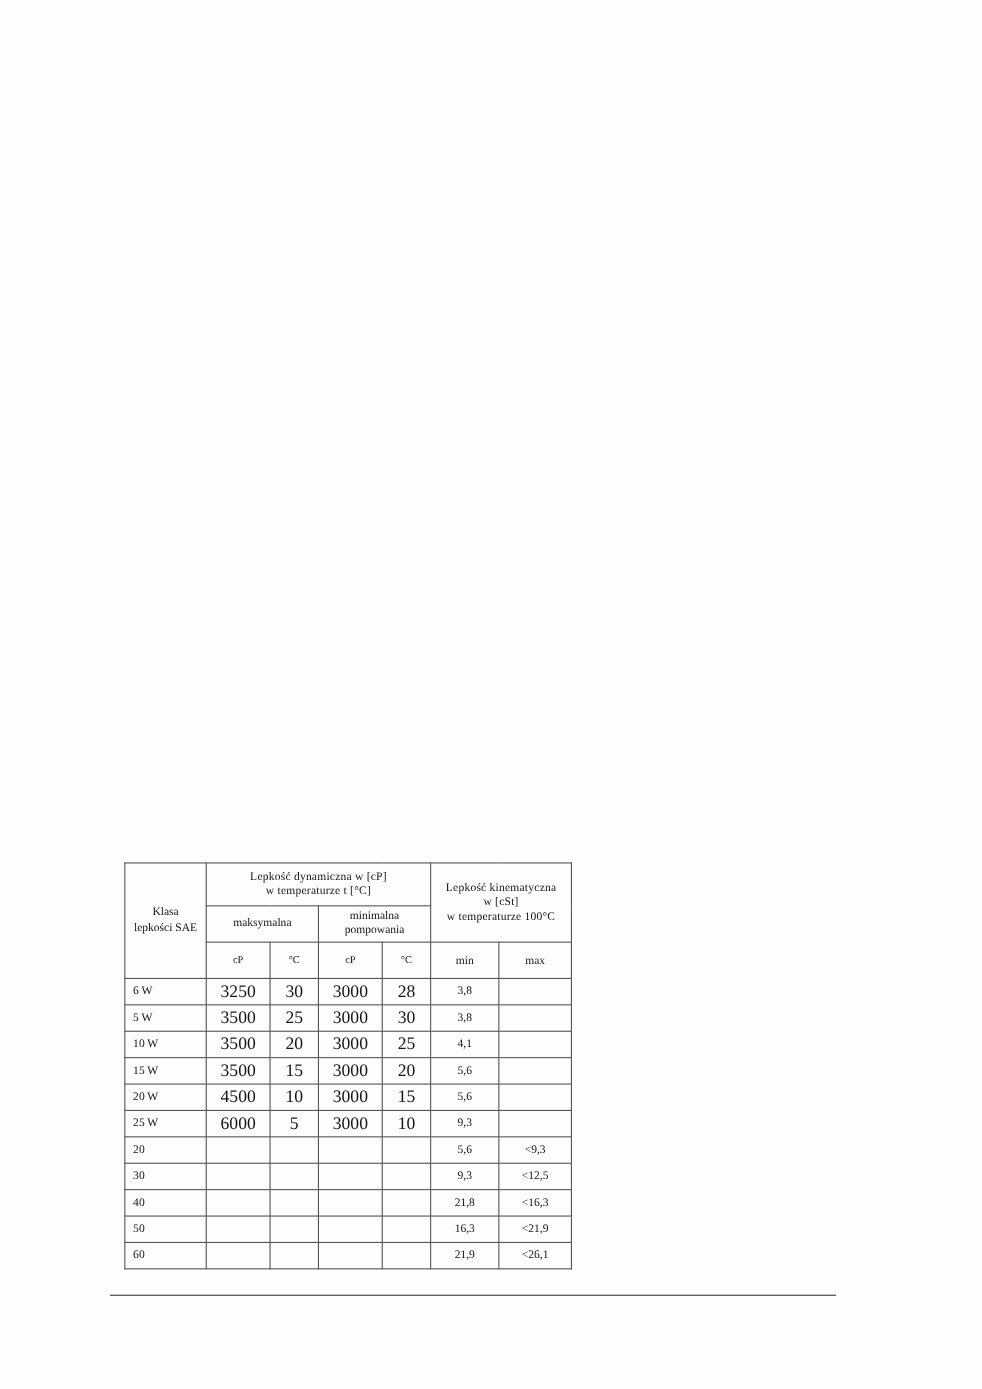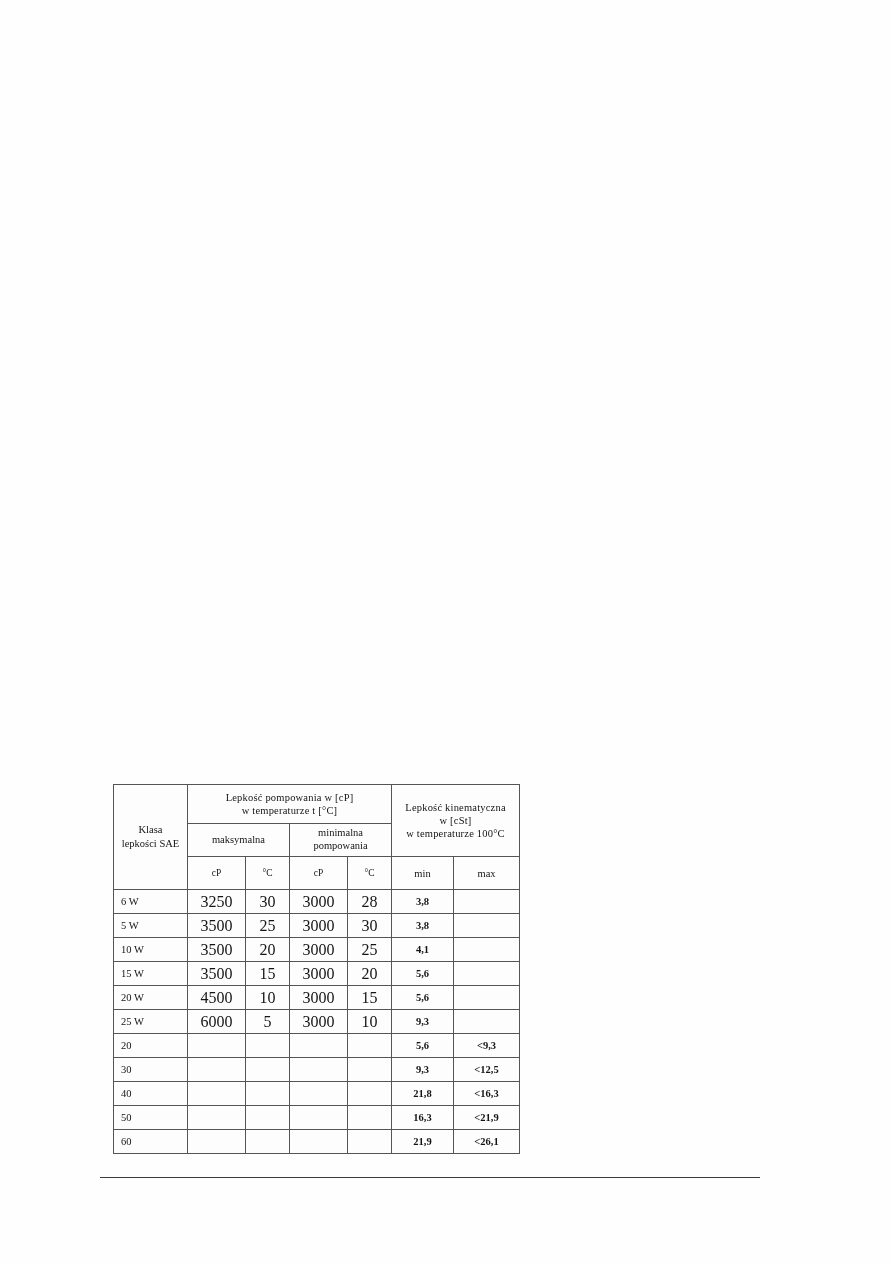--- a/index.html
+++ b/index.html
@@ -91,21 +91,21 @@
   }
   tbody td.klasa {
     text-align: left;
     padding-left: 7px;
     font-size: 10.5px;
   }
   tbody td.val {
     font-size: 16px;
   }
   tbody td.kin {
-    font-weight: bold;
+    font-weight: normal;
     font-size: 10.5px;
   }
 
   
   .speck {
     position: absolute;
     background: #c8c8c8;
     border-radius: 50%;
   }
 
@@ -138,21 +138,21 @@
           <col class="c5">
           <col class="c6">
       </colgroup>
       <thead>
         <tr>
           <th class="hdr-klasa" rowspan="3">
             <div>Klasa</div>
             <div>lepkości SAE</div>
           </th>
           <th class="hdr-group" colspan="4">
-            <div>Lepkość pompowania w [cP]</div>
+            <div>Lepkość dynamiczna w [cP]</div>
             <div>w temperaturze t [°C]</div>
           </th>
           <th class="hdr-group" colspan="2" rowspan="2">
             <div>Lepkość kinematyczna</div>
             <div>w [cSt]</div>
             <div>w temperaturze 100°C</div>
           </th>
         </tr>
         <tr>
           <th class="hdr-sub" colspan="2">maksymalna</th>

